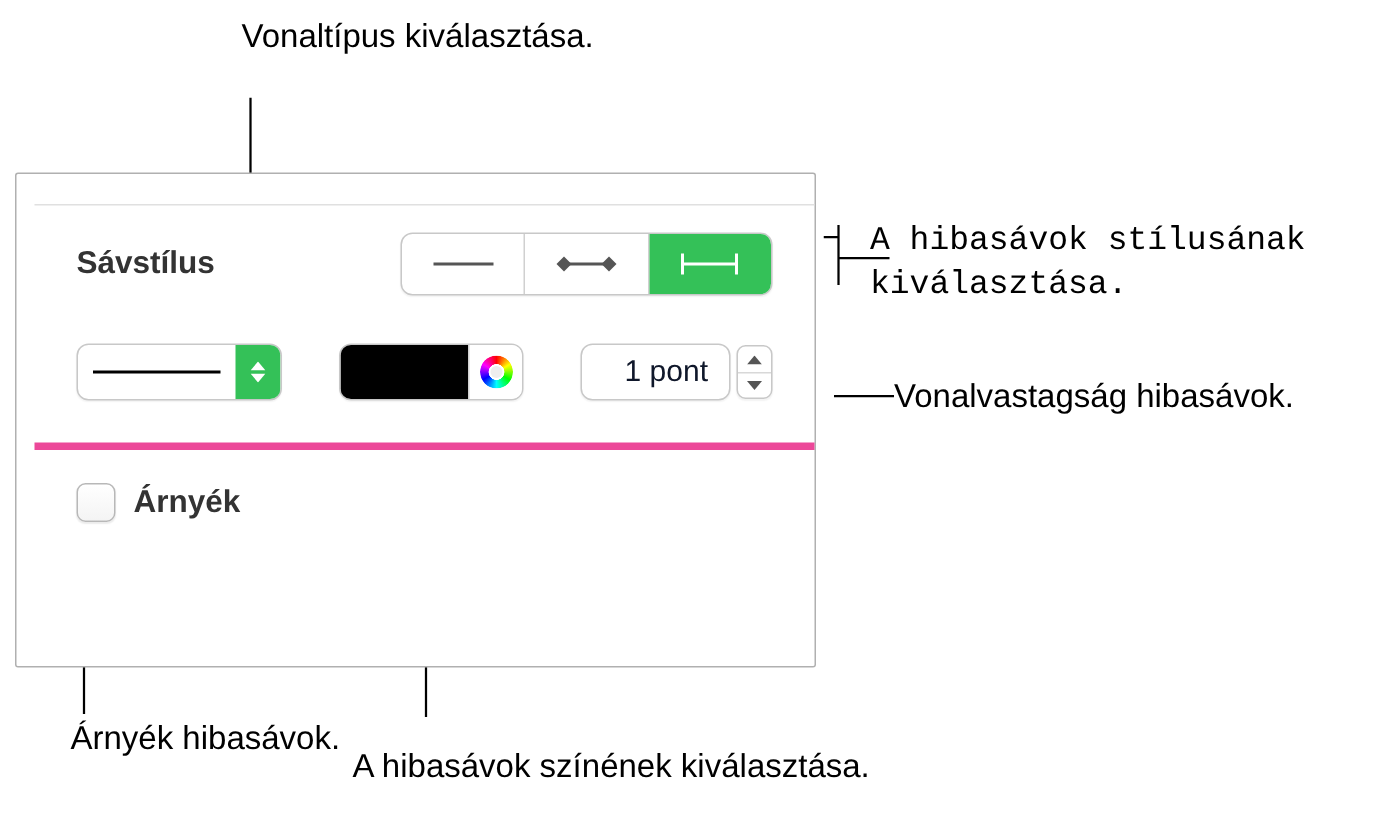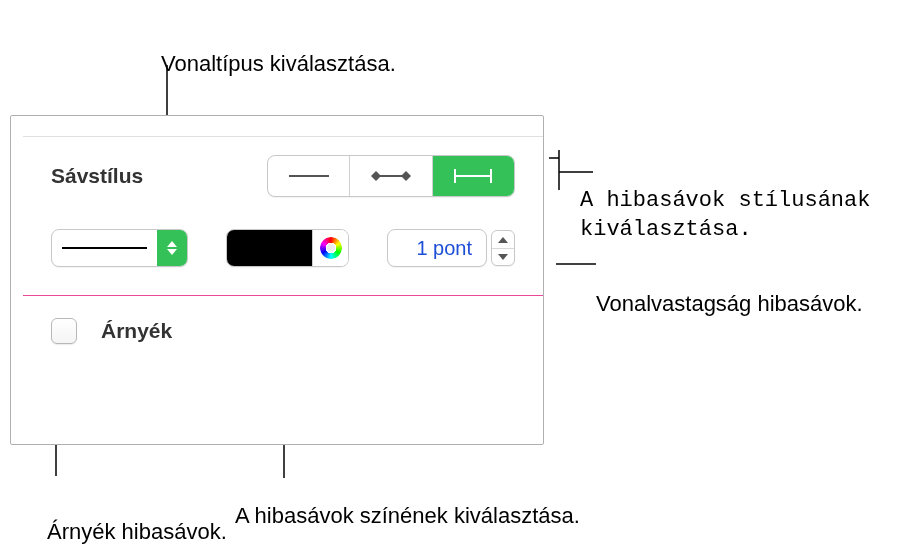--- a/index.html
+++ b/index.html
@@ -9,21 +9,20 @@
       height: 547px;
       background: #fff;
       position: relative;
       overflow: hidden;
     }
     .callout {
       position: absolute;
       font-size: 22px;
       color: #000;
       line-height: 1.3;
-      margin-top: 40px;
     }
     .leader {
       position: absolute;
       stroke: #000;
       fill: none;
       stroke-width: 1.5;
     }
     .panel {
       position: absolute;
       left: 10px;
@@ -164,21 +163,21 @@
     .stepper-value {
       display: flex;
       align-items: center;
       justify-content: flex-end;
       width: 100px;
       height: 100%;
       border: 1px solid #c8c8c8;
       border-radius: 8px;
       padding: 0 14px;
       font-size: 20px;
-      color: #1d4ed8;
+      color: #0f172a;
       background: #fff;
       box-shadow: 0 1px 1px rgba(0,0,0,.05);
     }
     .stepper-arrows {
       display: flex;
       flex-direction: column;
       margin-left: 4px;
       border: 1px solid #c8c8c8;
       border-radius: 6px;
       overflow: hidden;
@@ -190,23 +189,23 @@
       height: 17px;
       display: flex;
       align-items: center;
       justify-content: center;
       cursor: pointer;
     }
     .stepper-btn + .stepper-btn { border-top: 1px solid #d8d8d8; }
     .row3 {
       display: flex;
       align-items: center;
-      gap: 24px;
+      gap: 12px;
       padding: 22px 28px 28px 28px;
-      border-top: 1px solid #ec4899;
+      border-top: 5px solid #ec4899;
     }
     .checkbox {
       width: 26px;
       height: 26px;
       border: 1px solid #b8b8b8;
       border-radius: 6px;
       background: linear-gradient(#fff,#f4f4f4);
       box-shadow: 0 1px 1px rgba(0,0,0,.08);
       cursor: pointer;
     }
@@ -216,21 +215,21 @@
       color: #333;
     }
   </style>
 </head>
 <body>
 
 <div class="callout" style="left:161px; top:10px;">Vonaltípus kiválasztása.</div>
 <div class="callout" style="left:580px; top:147px;font-family:Liberation Mono, monospace;">A hibasávok stílusának kiválasztása.</div>
 <div class="callout" style="left:596px; top:250px;">Vonalvastagság hibasávok.</div>
 <div class="callout" style="left:47px; top:478px;">Árnyék hibasávok.</div>
-<div class="callout" style="left:235px; top:462px;">A hibasávok színének kiválasztása.</div>
+<div class="callout" style="left:235px; top:497px;">A hibasávok színének kiválasztása.</div>
 
 <svg class="leader" style="left:155px; top:65px; width:20px; height:180px;">
   <path d="M12 0 V172 H0"></path>
 </svg>
 <svg class="leader" style="left:549px; top:150px; width:50px; height:48px;">
   <path d="M0 8 H10 M10 0 V40 M10 22 H44"></path>
 </svg>
 <svg class="leader" style="left:556px; top:260px; width:42px; height:10px;">
   <path d="M0 4 H40"></path>
 </svg>

